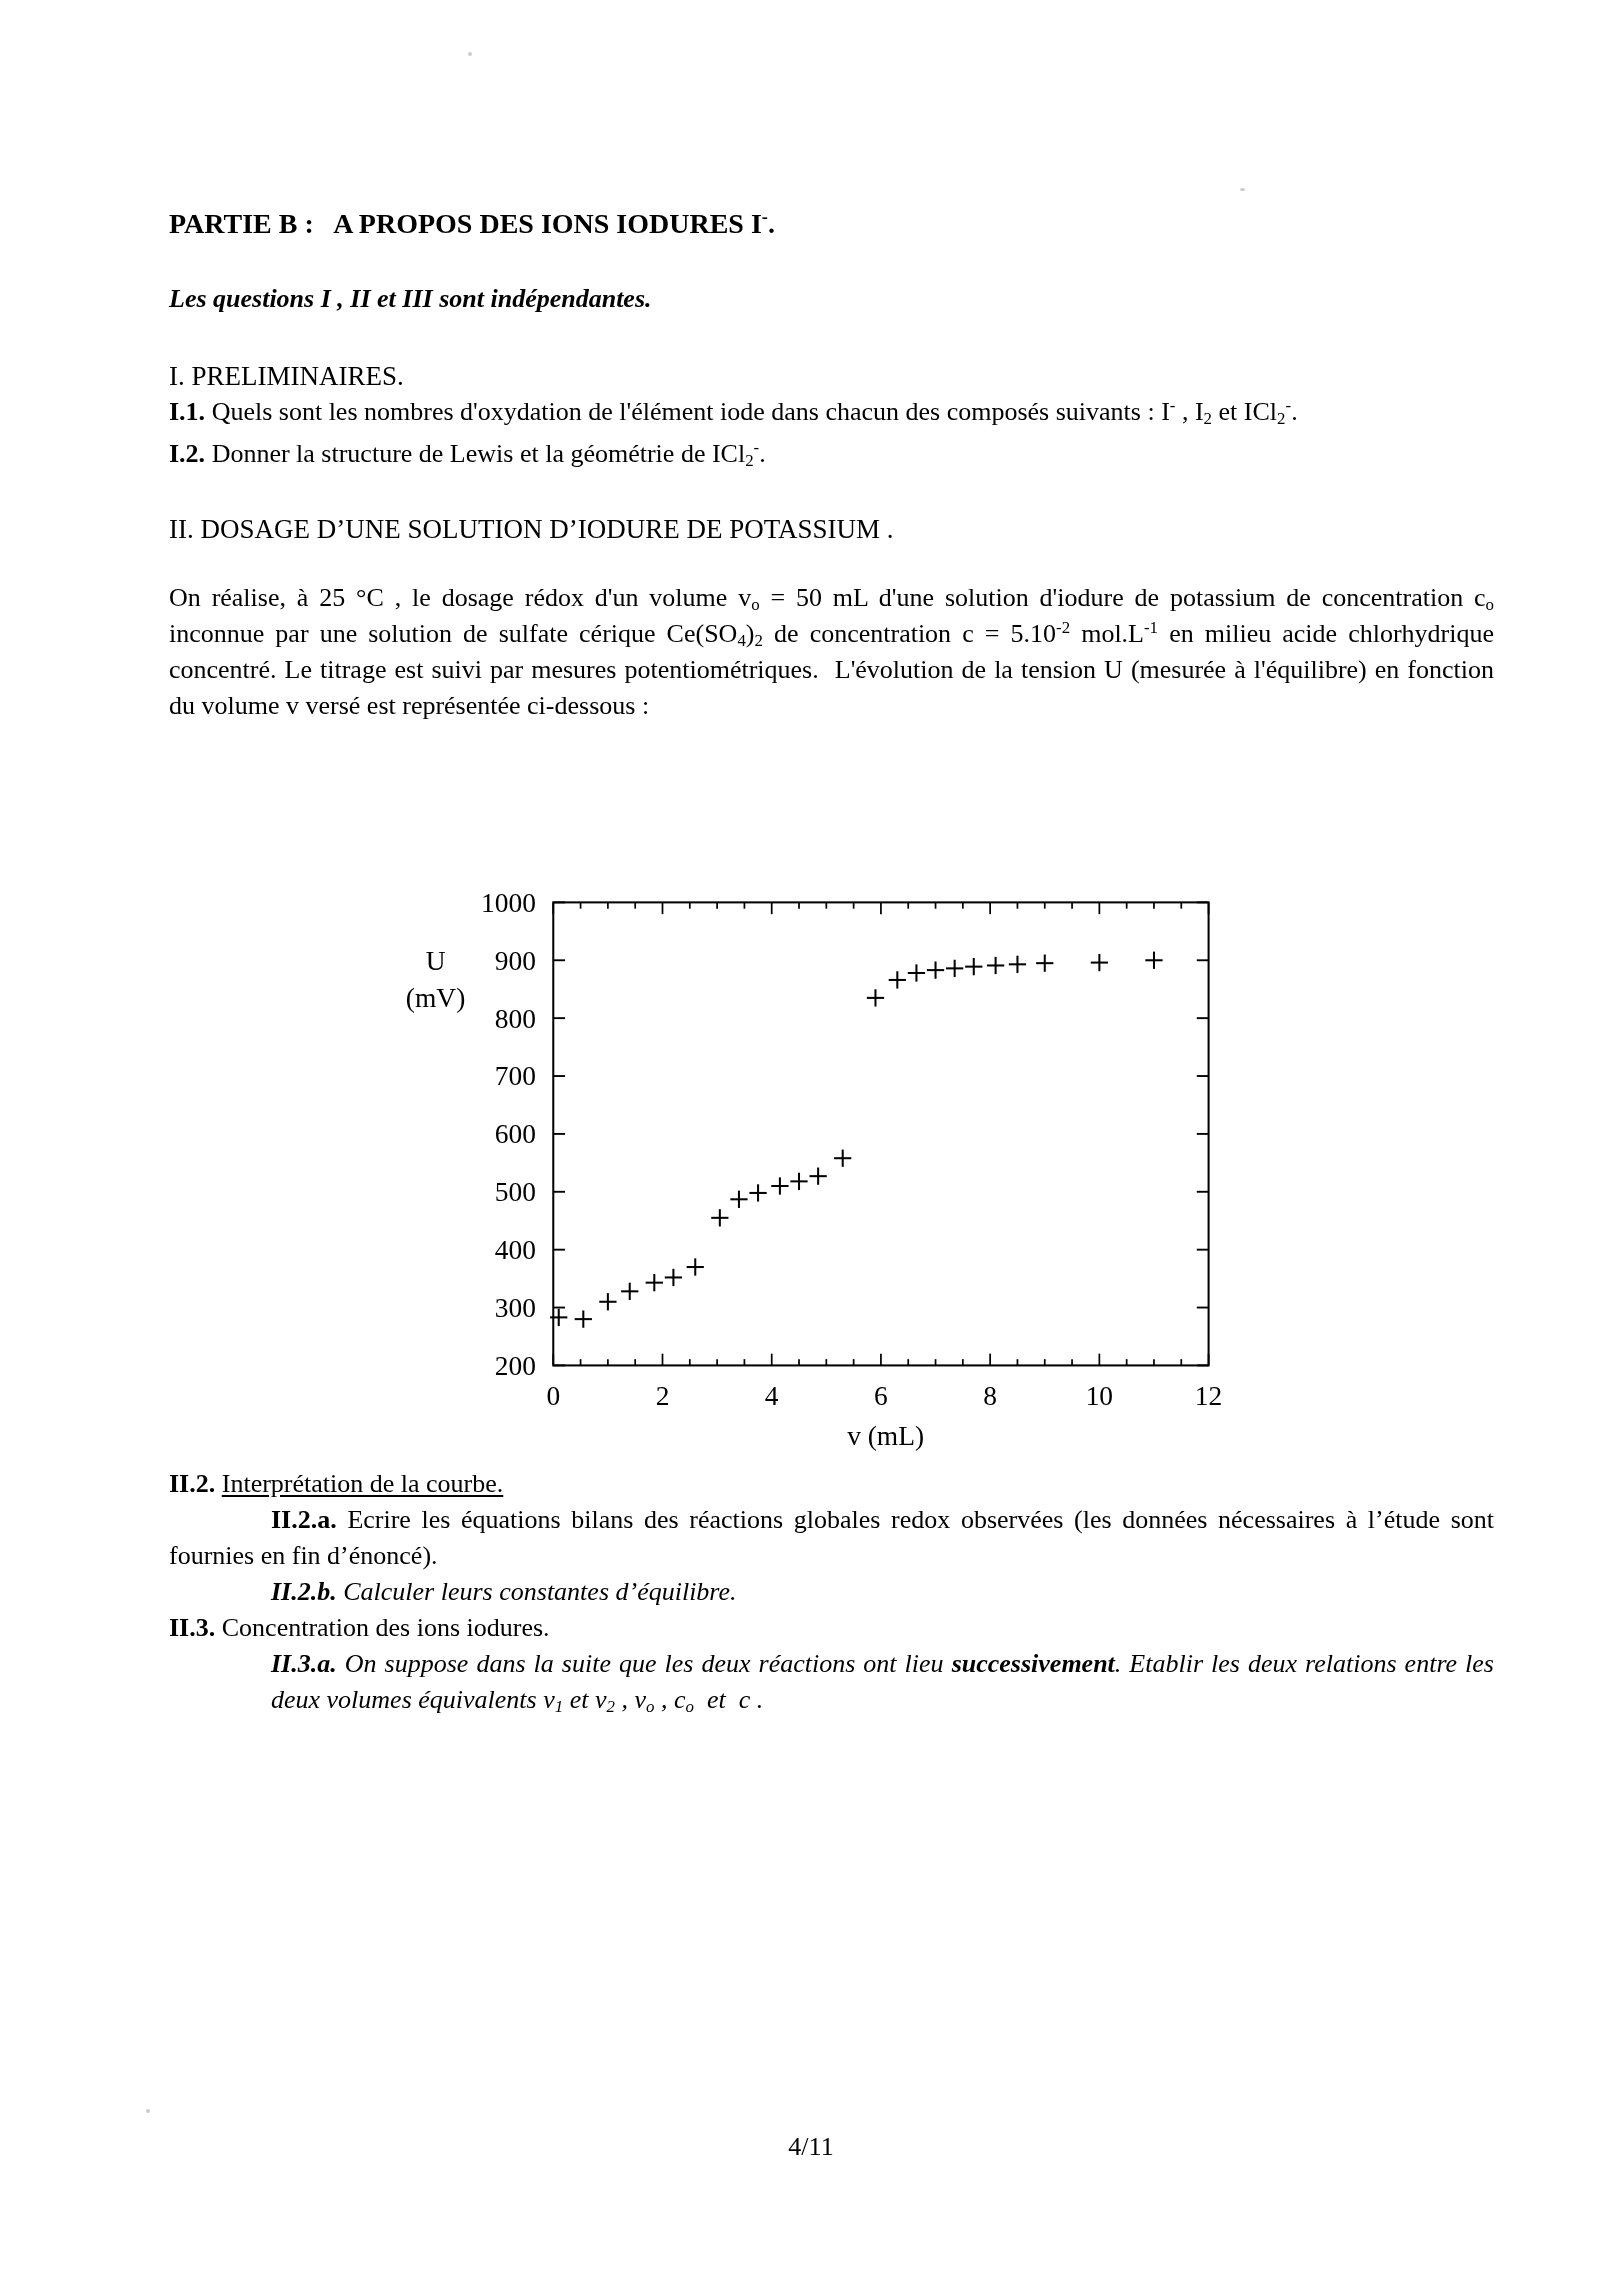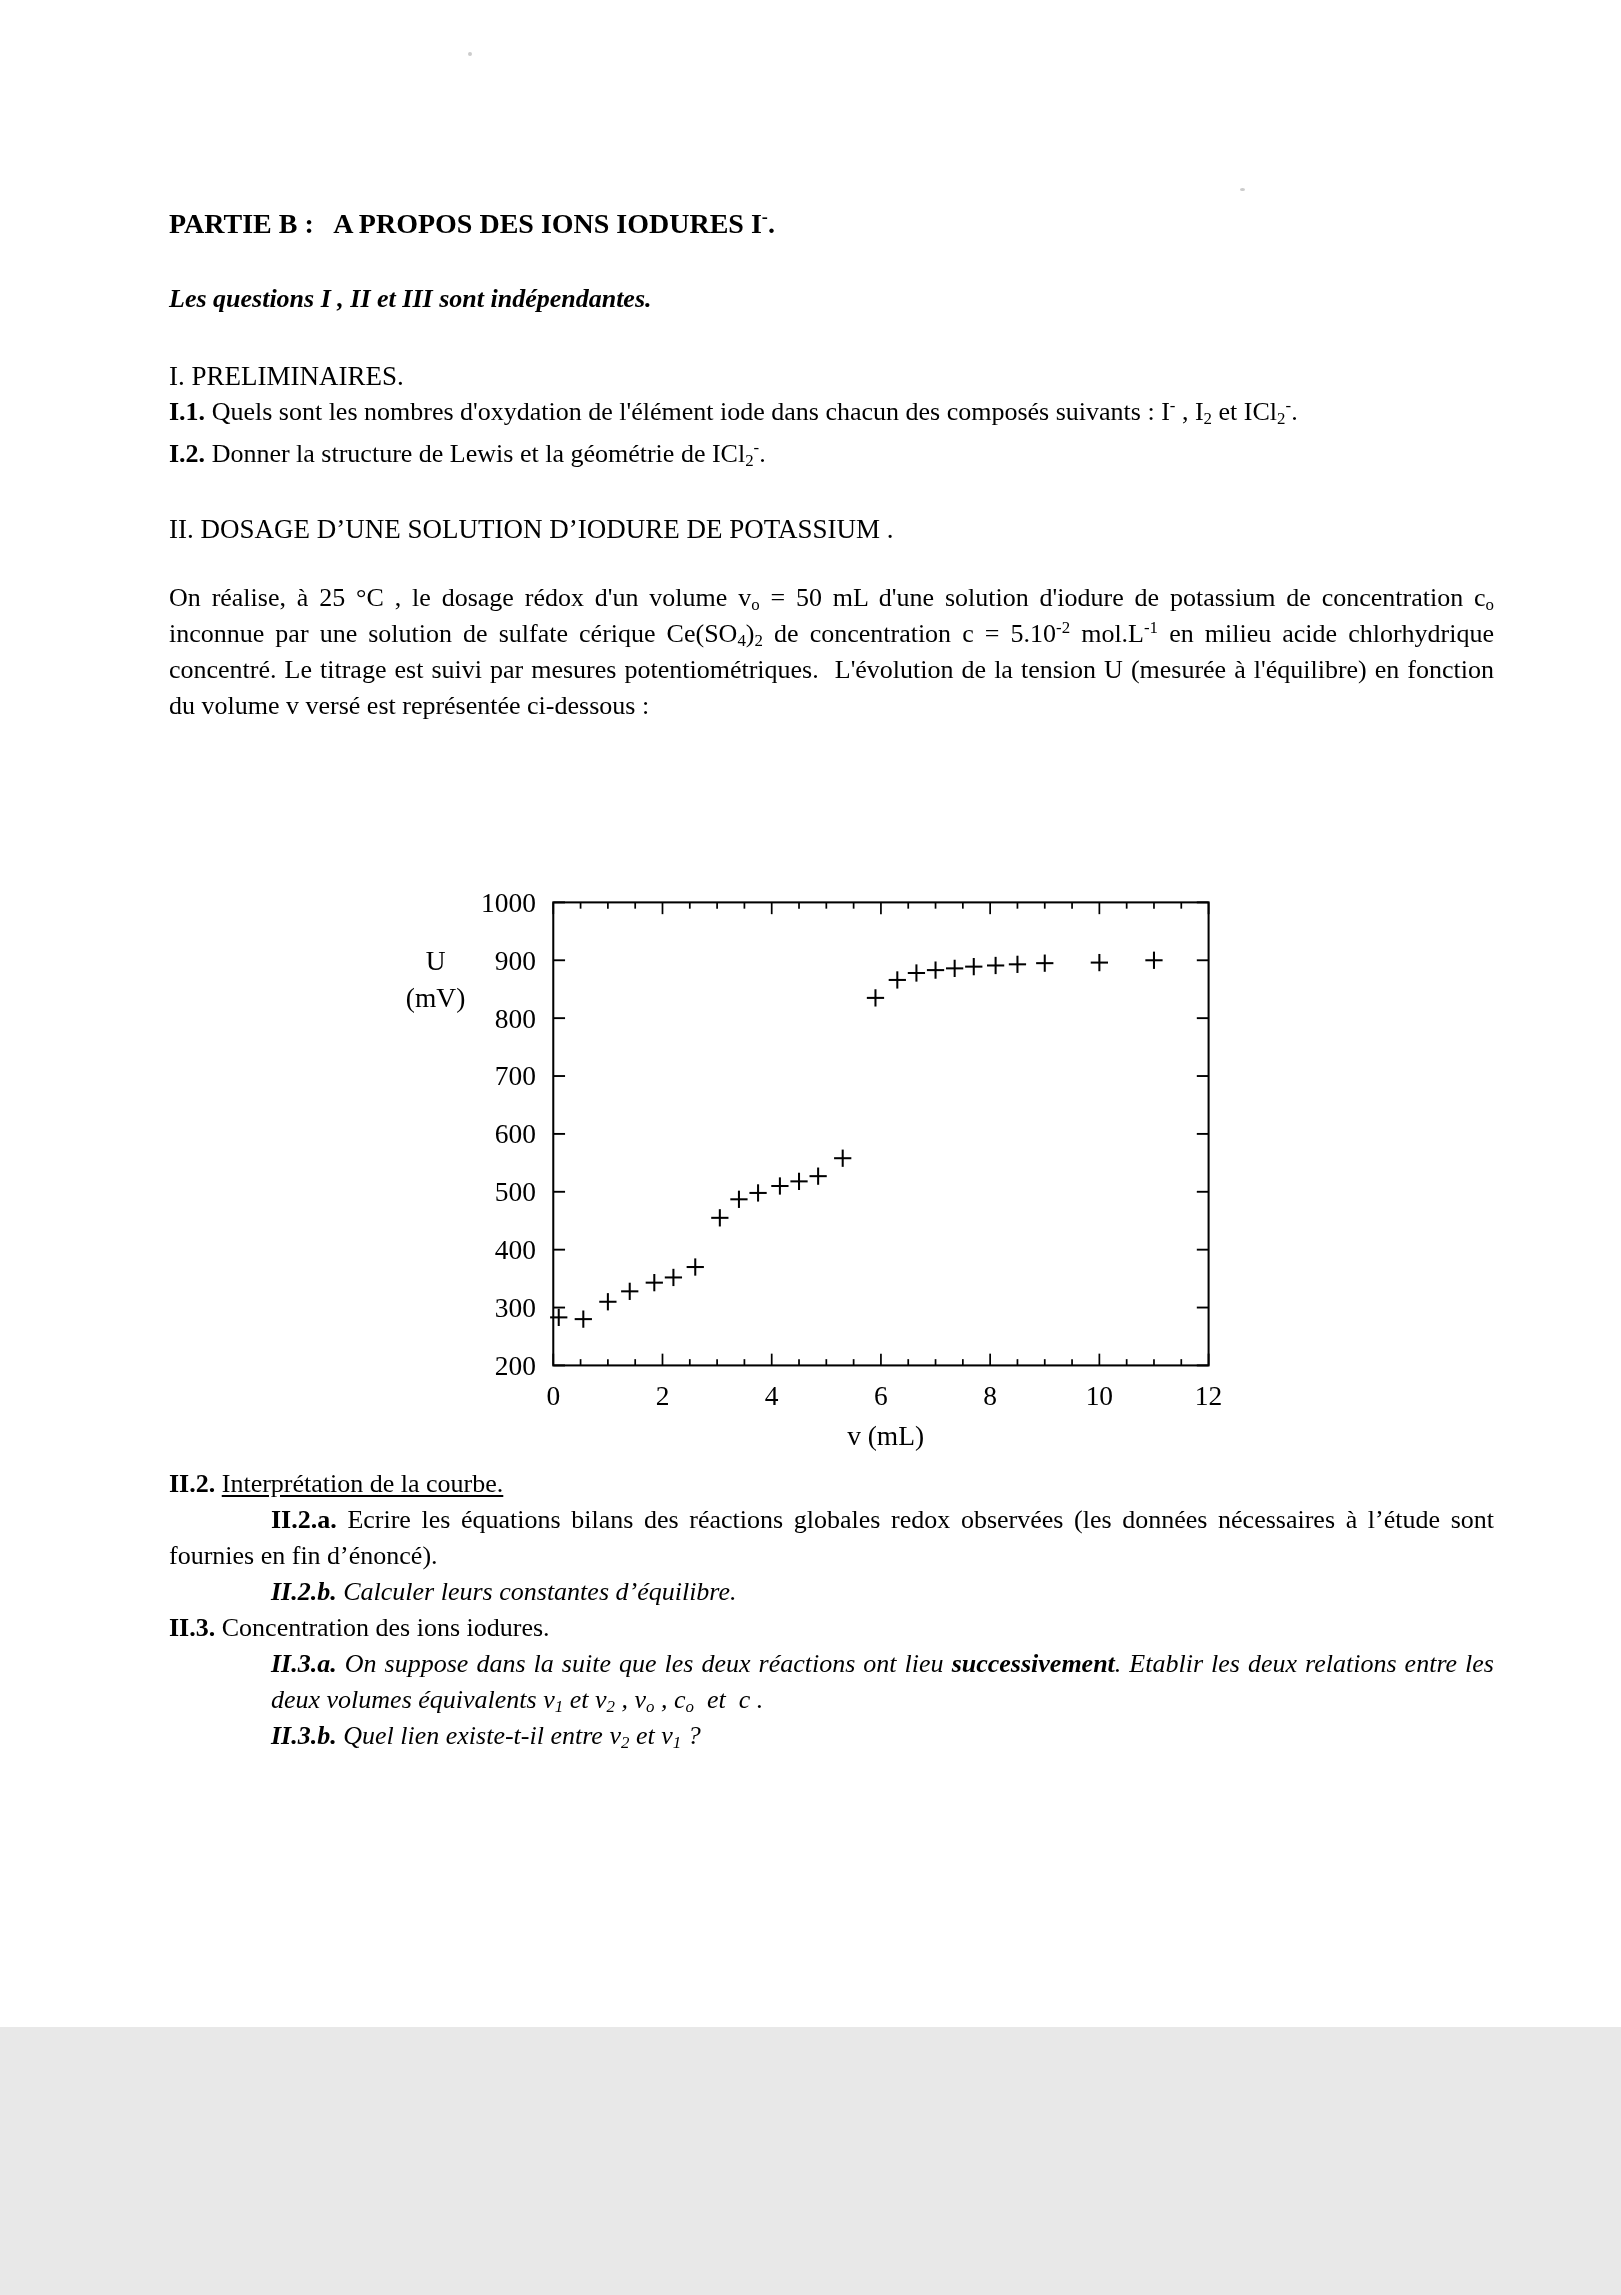--- a/index.html
+++ b/index.html
@@ -1,19 +1,19 @@
 <!DOCTYPE html>
 <html style="font-size:12.6px"><head>
 <meta charset="utf-8">
 <style>
   html,body{margin:0;padding:0;background:#e8e8e8;}
   .page{
     position:relative;
     width:1622px;
-    height:2027px;
+    height:2295px;
     background:#ffffff;
     color:#000000;
     font-family:"Liberation Serif","DejaVu Serif",serif;
     font-size:26px;
     line-height:36px;
     overflow:hidden;
   }
   .content{padding:206px 128px 0 169px;}
   .title{font-size:28px;font-weight:bold;margin:0;line-height:36px;}
   .subtitle{text-align:left;font-weight:bold;font-style:italic;margin:39px 0 0 0;}
@@ -215,20 +215,19 @@
     <p class="para"><span class="seg-b">II.2. </span><span class="seg-u">Interprétation de la courbe.</span></p>
 
     <p class="para indent-first"><span class="seg-b">II.2.a.</span><span> Ecrire les équations bilans des réactions globales redox observées (les données nécessaires à l’étude sont fournies en fin d’énoncé).</span></p>
 
     <p class="para indent-block"><span class="seg-b">II.2.b.</span><span> Calculer leurs constantes d’équilibre.</span></p>
 
     <p class="para"><span class="seg-b">II.3.</span><span> Concentration des ions iodures.</span></p>
 
     <p class="para indent-block"><span class="seg-b">II.3.a.</span><span> On suppose dans la suite que les deux réactions ont lieu </span><span class="seg-b">successivement</span><span>. Etablir les deux relations entre les deux volumes équivalents v</span><span class="seg-sub">1</span><span> et v</span><span class="seg-sub">2</span><span> , v</span><span class="seg-sub">o</span><span> , c</span><span class="seg-sub">o</span><span>&nbsp; et&nbsp; c .</span></p>
 
-    <p class="para indent-block"><span class="seg-b">II.3.b.</span><span> Quel lien existe-t-il entre v</span><span class="seg-sub">2</span><span> et v</span><span class="seg-sub">1</span><span> ?</span></p>
 
 
   </div>
 
   <div class="page-number">4/11</div>
 </div>
 
 
 </body></html>

